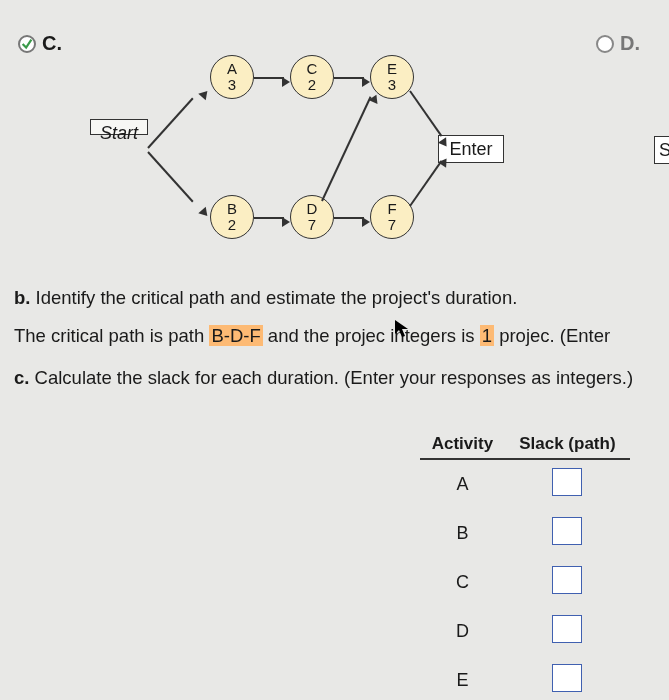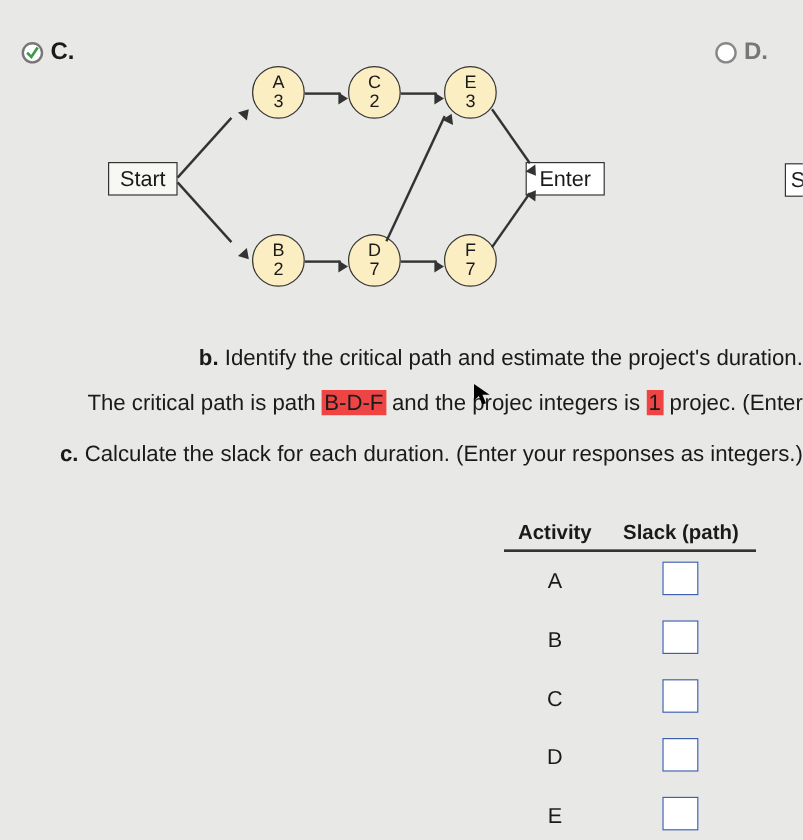--- a/index.html
+++ b/index.html
@@ -63,23 +63,22 @@
     border-top: 5px solid transparent;
     border-bottom: 5px solid transparent;
     transform-origin: left center;
   }
   .body-text {
     position: absolute;
     left: 14px;
     right: 0;
     line-height: 1.9;
     font-size: 18.5px;
-    text-align: right;
-  }
-  .hl { background: #ef4444; padding: 0 2px; }
+  }
+  .hl { background: #fdba74; padding: 0 2px; }
   .table-wrap {
     position: absolute;
     left: 420px;
     top: 430px;
     width: 210px;
   }
   .tbl { width: 100%; border-collapse: collapse; }
   .tbl th {
     font-weight: bold;
     padding: 4px 6px;
@@ -97,21 +96,21 @@
     background: #fff;
     display: inline-block;
   }
   .cursor {
     position: absolute;
     left: 394px; top: 319px;
     width: 16px; height: 20px;
     pointer-events: none;
   }
   .cursor svg { width: 100%; height: 100%; }
-  .start-box { left: 0px; top: 80px; width: 58px; height: 28px; line-height: 26px; }
+  .start-box { left: 0px; top: 64px; width: 58px; height: 16px; line-height: 26px; font-style: italic; }
   .finish-box { background:#fff; left: 348px; top: 80px; width: 66px; height: 28px; line-height: 26px; }
   .stbox {
     position:absolute; left:654px; top:136px; width:30px; height:28px;
     border:1.5px solid #333; background:#fff; line-height:26px;
     font-size:18px; padding-left:4px; overflow:hidden;
   }
 </style>
 </head>
 <body>
 

